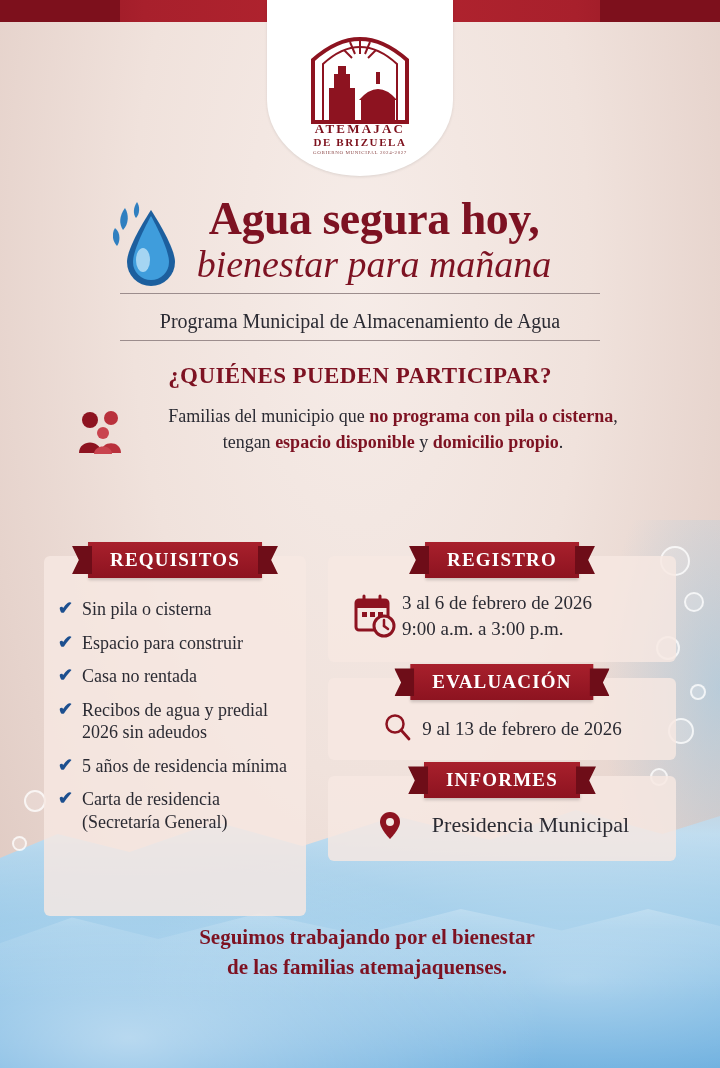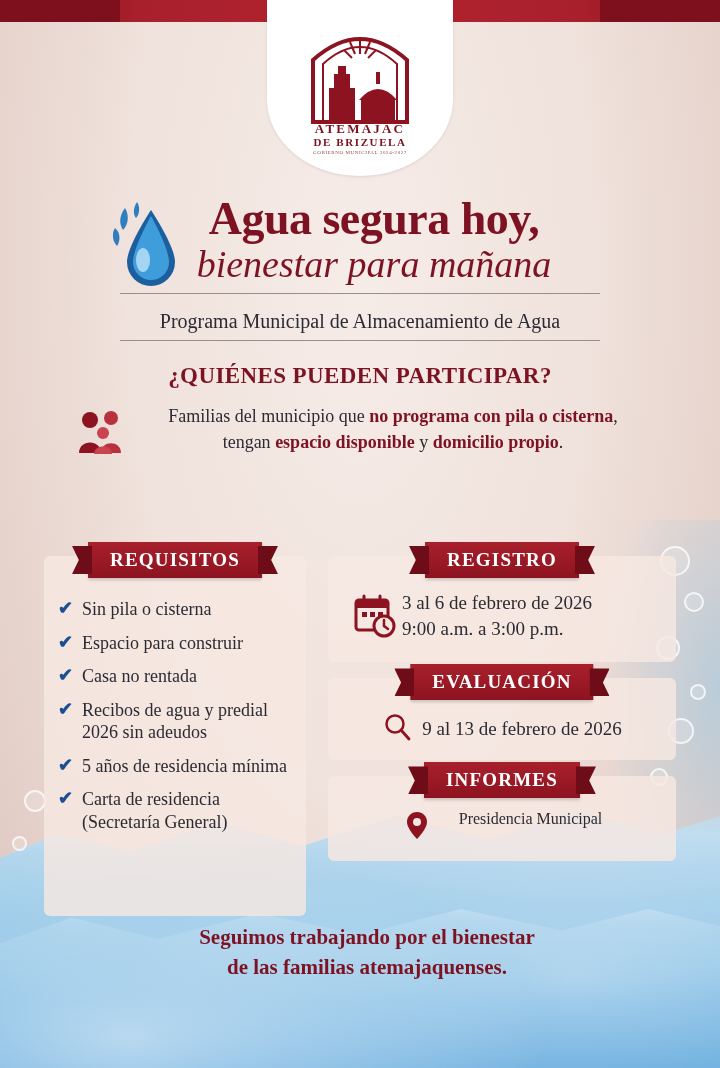--- a/index.html
+++ b/index.html
@@ -287,24 +287,24 @@
     padding-top: 4px;
   }
   .eva-row {
     display: flex;
     align-items: center;
     justify-content: center;
     gap: 10px;
   }
   .inf-row {
     display: flex;
-    align-items: flex-start;
+    align-items: center;
     justify-content: center;
     gap: 27px;
-    font-size: 16px;
+    font-size: 22px;
     color: #2b2b33;
   }
 
   
   .footer {
     position: absolute;
     bottom: 86px;
     left: 14px; right: 0;
     text-align: center;
     font-size: 21px;

